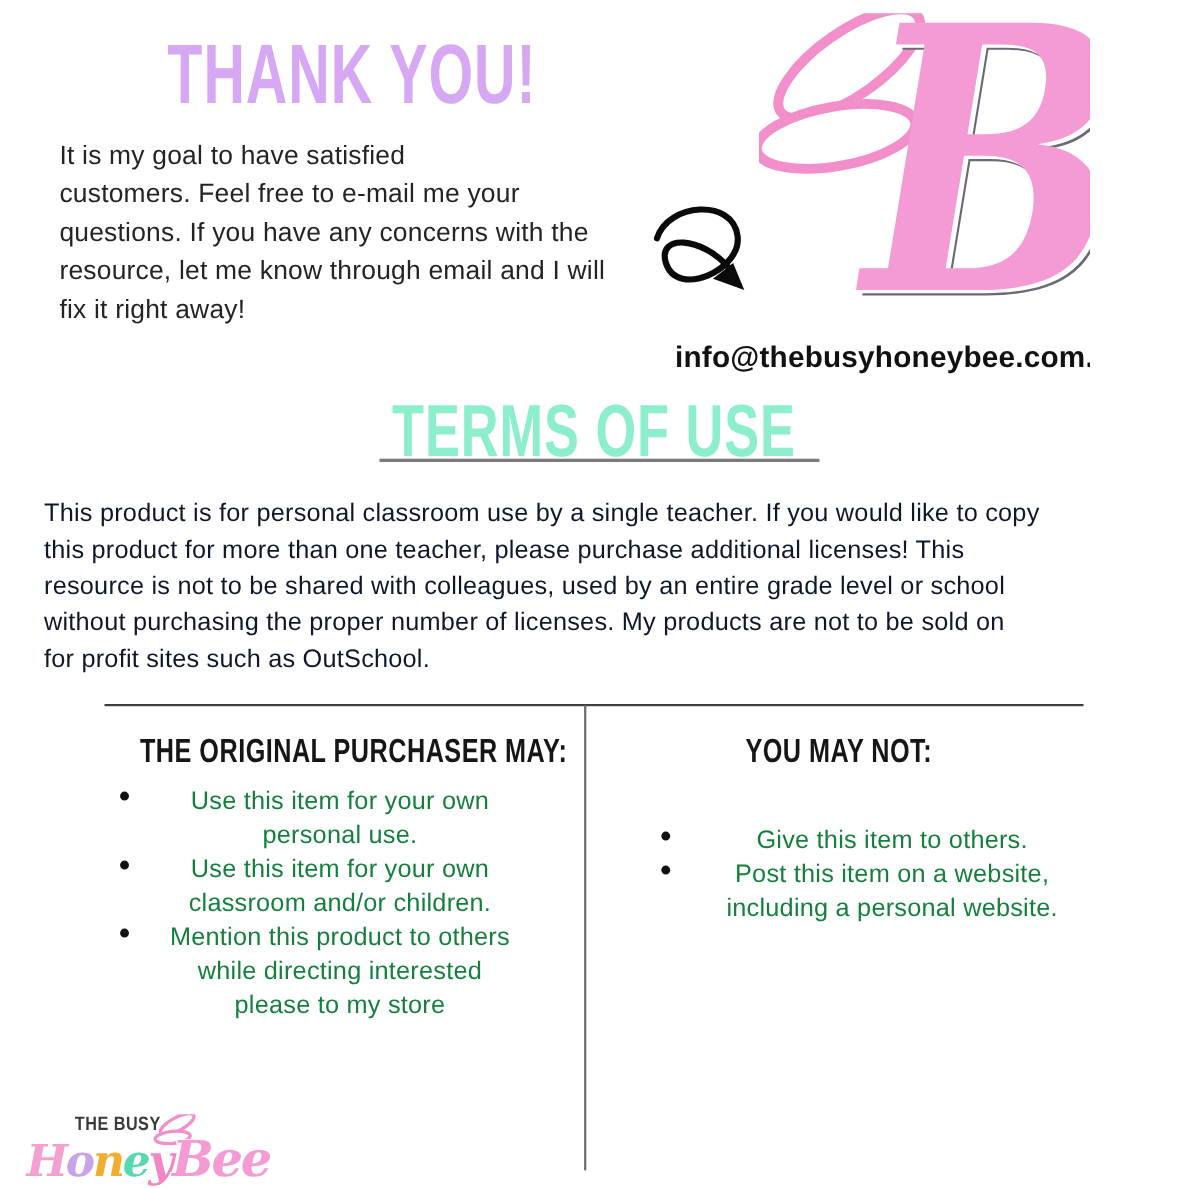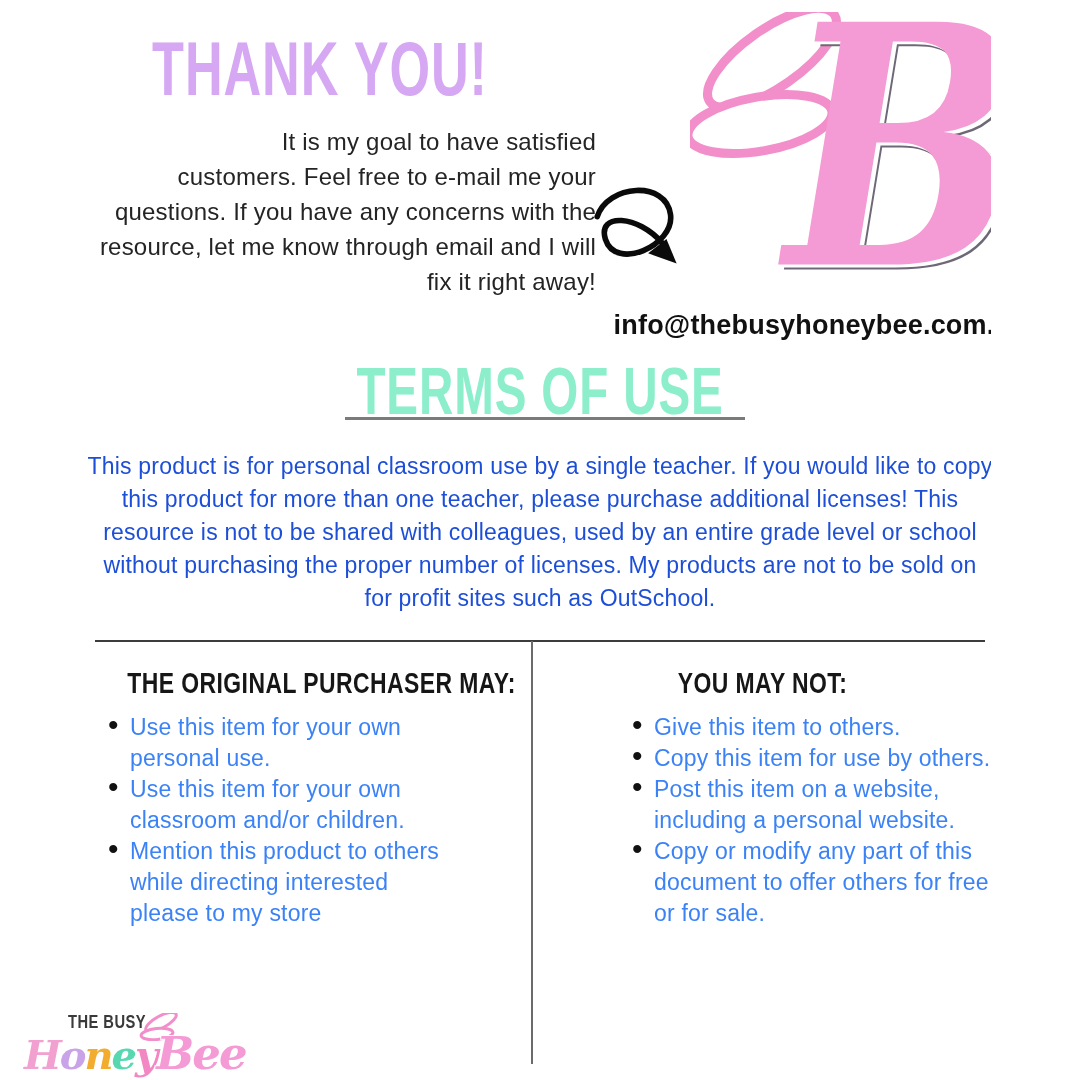--- a/index.html
+++ b/index.html
@@ -10,28 +10,28 @@
   
   .big-title {
     position:absolute; margin:0; text-align:center; font-weight:bold;
     transform-origin:50% 0; letter-spacing:1px; white-space:nowrap;
   }
   .thank-title { left:90px; top:24px; width:460px; font-size:58px; transform:scale(0.9,1.32); }
   .terms-title { left:0px; top:352px; width:1080px; font-size:56px; transform:scale(0.85,1.2); }
   .terms-underline { position:absolute; left:345px; top:417px; width:400px; height:3px; background:#7b7b7b; }
 
   .thank-body {
-    position:absolute; left:36px; top:124px; width:560px; margin:0;
-    font-size:24px; line-height:35px; text-align:right; white-space:pre-line;
+    position:absolute; left:54px; top:124px; width:560px; margin:0;
+    font-size:24px; line-height:35px; text-align:left; white-space:pre-line;
     color:#242424; letter-spacing:0.2px;
   }
   .terms-body {
     position:absolute; left:40px; top:450px; width:1000px; margin:0;
-    font-size:23px; line-height:33px; text-align:center; white-space:pre-line;
-    color:#1d4ed8; letter-spacing:0.2px;
+    font-size:23px; line-height:33px; text-align:left; white-space:pre-line;
+    color:#0f172a; letter-spacing:0.2px;
   }
 
   .arrow-svg { position:absolute; left:585px; top:178px; width:112px; height:112px; }
 
   .bwings-svg { position:absolute; left:690px; top:12px; width:200px; height:160px; }
   .bigB {
     position:absolute; left:785px; top:-5px; width:235px; height:305px;
     display:flex; align-items:center; justify-content:center;
     font-family:"DejaVu Serif", serif; font-style:italic; font-weight:bold;
     font-size:340px; line-height:300px; transform:scale(0.82,0.98); transform-origin:center;
@@ -49,24 +49,24 @@
   .col-header {
     position:absolute; margin:0; top:666px; text-align:center; font-weight:bold;
     font-size:27px; color:#161616; transform-origin:50% 0; transform:scale(0.85,1.12);
     white-space:nowrap; letter-spacing:0.5px;
   }
   .col-header.left { left:95px; width:430px; }
   .col-header.right { left:540px; width:445px; }
 
   .list { position:absolute; top:712px; }
   .list.left { left:100px; width:400px; }
-  .list.right { left:624px; width:420px; }
+  .list.right { left:592px; width:420px;margin-top:36px; }
   .bullet-item {
-    position:relative; padding:0 12px 0 30px; text-align:left;
-    font-size:23px; line-height:31px; color:#3b82f6; white-space:pre-line;
+    position:relative; padding:0 12px 0 30px; text-align:center;
+    font-size:23px; line-height:31px; color:#15803d; white-space:pre-line;
     letter-spacing:0.2px;
   }
   .bullet-item::before {
     content:"\2022"; position:absolute; left:8px; top:-3px;
     font-size:30px; color:#111111;
   }
 
   .footer-logo { position:absolute; left:22px; top:1011px; width:220px; height:88px; }
   .logo-top {
     position:absolute; left:46px; top:2px; font-weight:bold; font-size:16px;
@@ -129,26 +129,22 @@
 personal use.</div>
     <div class="bullet-item">Use this item for your own
 classroom and/or children.</div>
     <div class="bullet-item">Mention this product to others
 while directing interested
 please to my store</div>
   </div>
 
   <div class="list right">
     <div class="bullet-item">Give this item to others.</div>
-    <div class="bullet-item">Copy this item for use by others.</div>
     <div class="bullet-item">Post this item on a website,
 including a personal website.</div>
-    <div class="bullet-item">Copy or modify any part of this
-document to offer others for free
-or for sale.</div>
   </div>
 
   <div class="footer-logo">
     <span class="logo-top">THE BUSY</span>
     <svg class="small-wings-svg" viewBox="0 0 52 28">
       <ellipse cx="31" cy="9" rx="17" ry="6" transform="rotate(-28 31 9)" fill="#ffffff" stroke="#F28FCB" stroke-width="3"></ellipse>
       <ellipse cx="27" cy="21" rx="16" ry="5.5" transform="rotate(-6 27 21)" fill="#ffffff" stroke="#F28FCB" stroke-width="3"></ellipse>
     </svg>
     <div class="logo-word">
       <span style="color: rgb(242, 160, 208);">H</span><span style="color: rgb(201, 163, 232);">o</span><span style="color: rgb(242, 172, 46);">n</span><span style="color: rgb(88, 216, 176);">e</span><span style="color: rgb(242, 135, 196);">y</span><span class="bee" style="color: rgb(244, 154, 212);">Bee</span>

